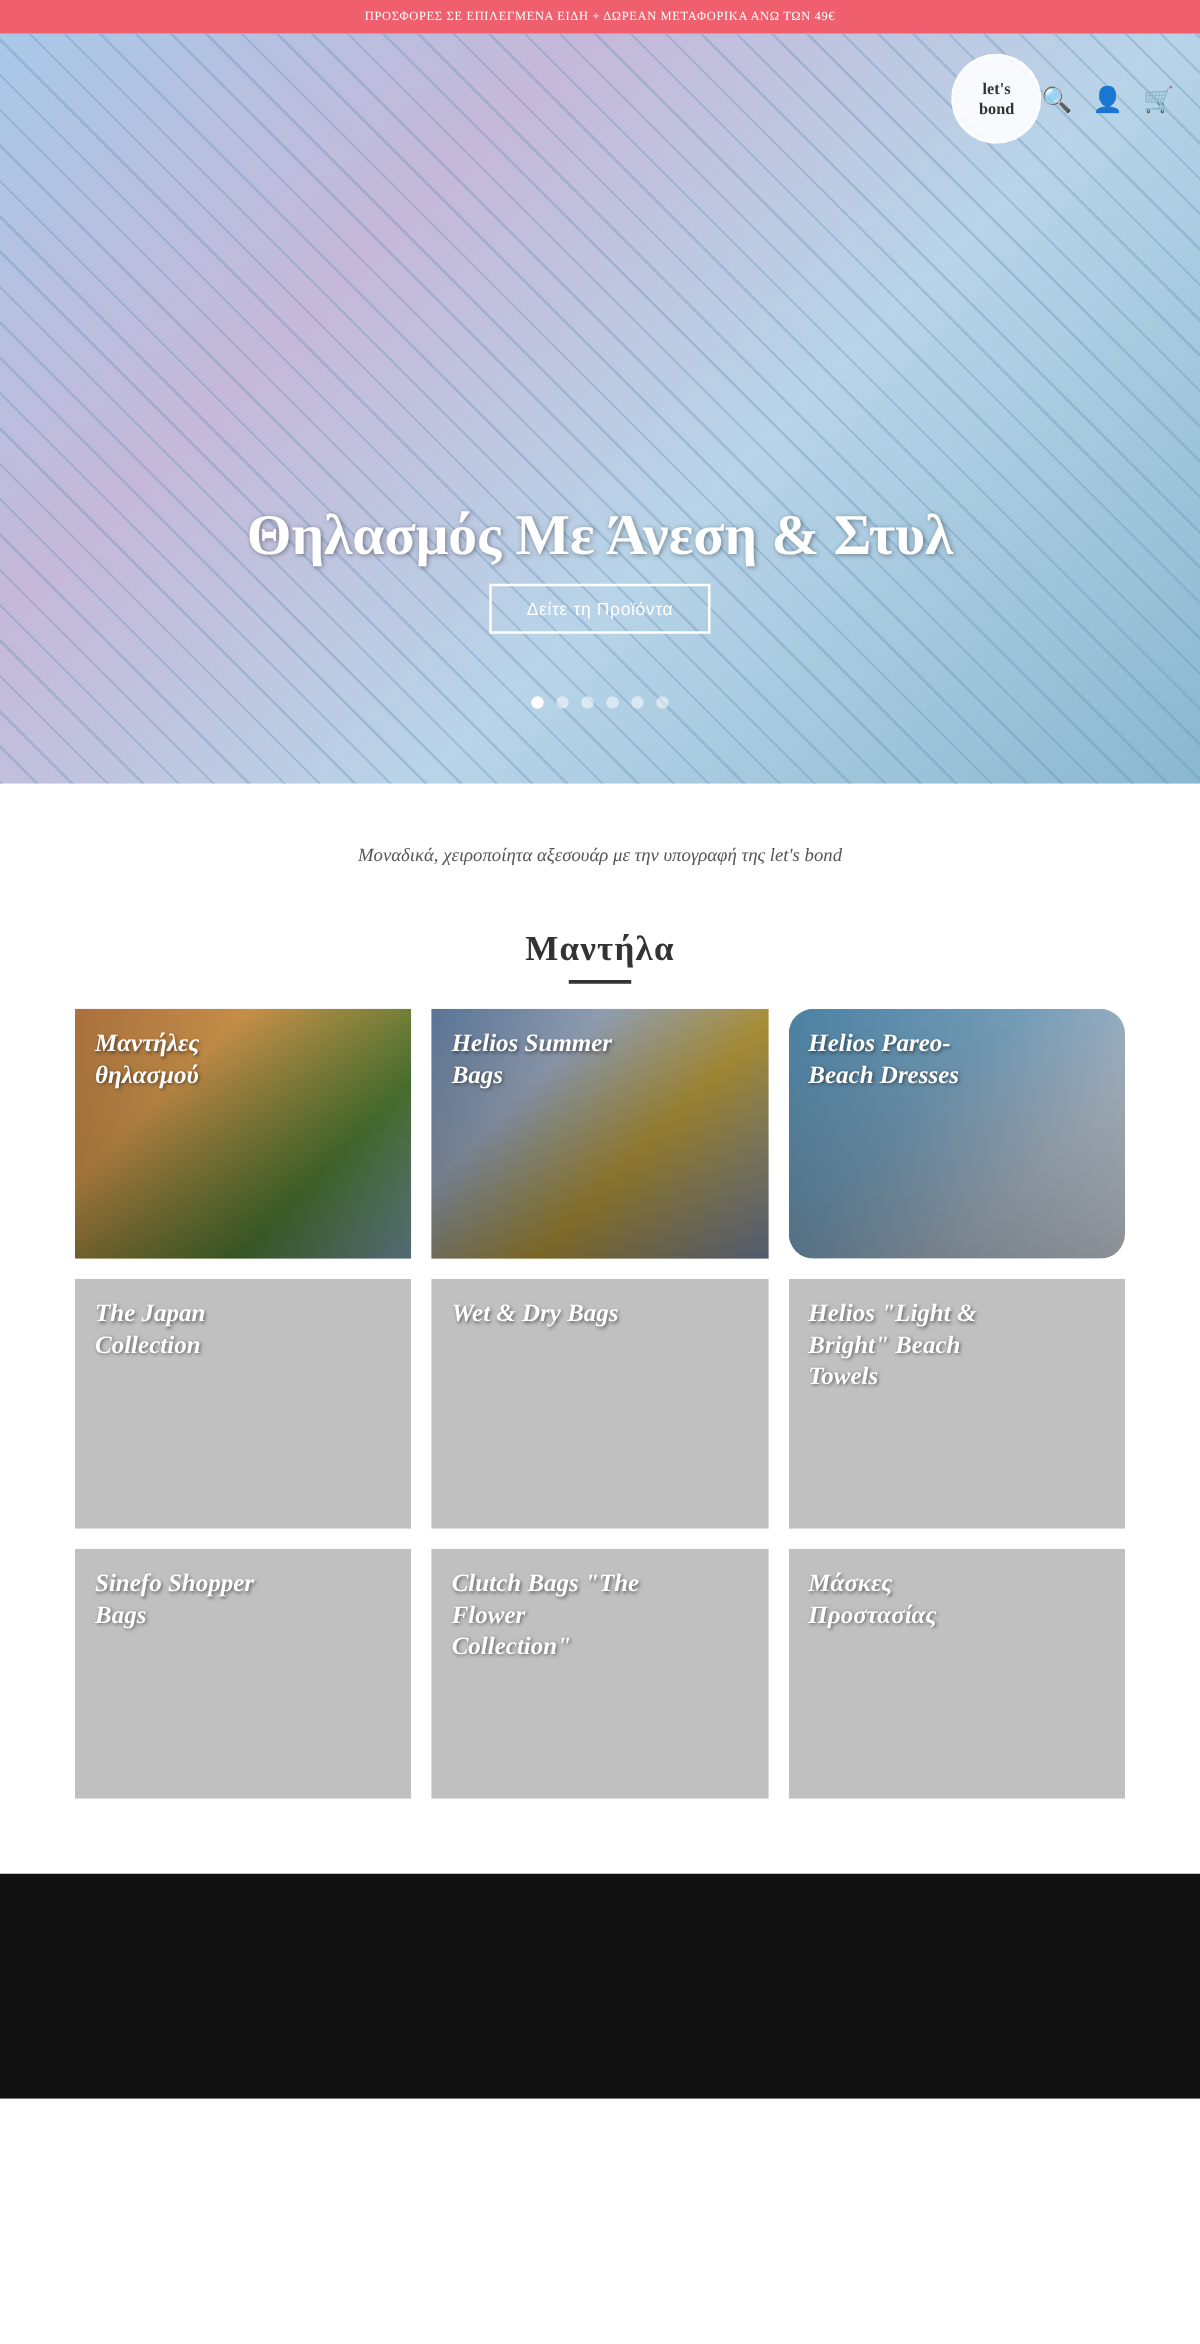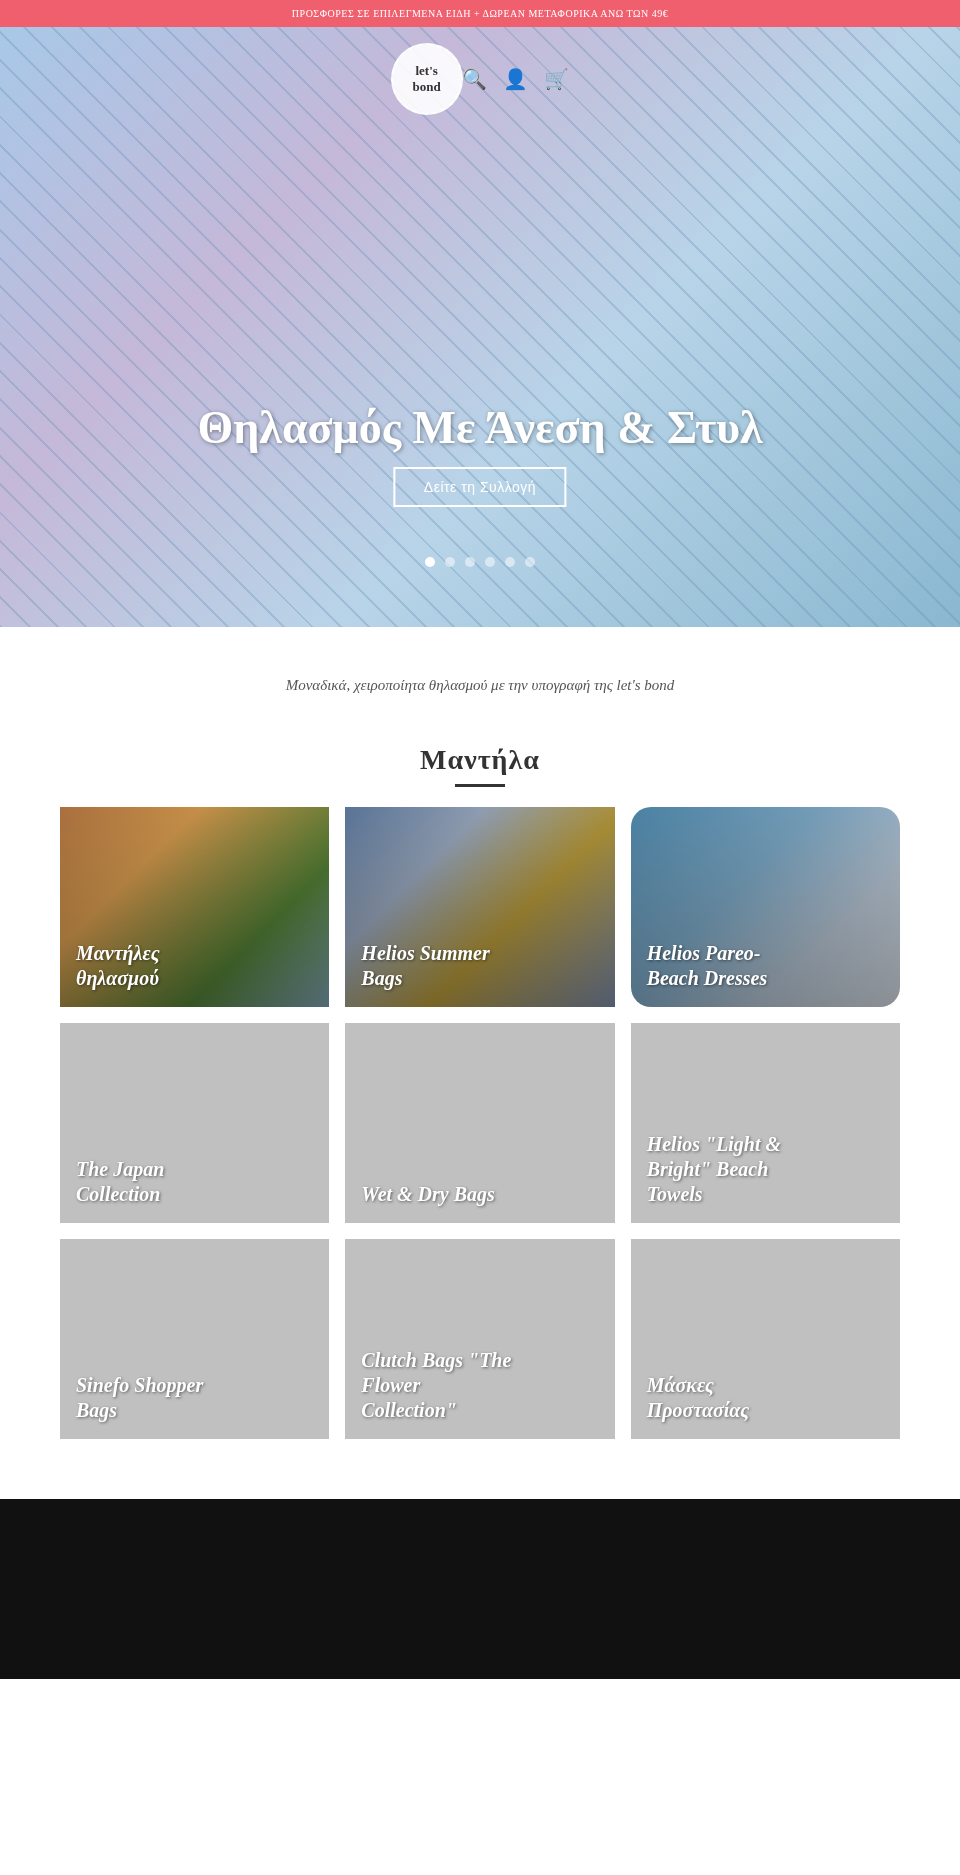--- a/index.html
+++ b/index.html
@@ -15,21 +15,21 @@
       letter-spacing: 0.5px;
     }
 
     
     .header {
       position: absolute;
       top: 16px;
       left: 0; right: 0;
       display: flex;
       align-items: center;
-      justify-content: center;
+      justify-content: flex-end;
       padding: 0 20px;
       z-index: 10;
     }
     .logo-circle {
       width: 72px; height: 72px;
       border-radius: 50%;
       border: 2px dashed #fff;
       background: rgba(255,255,255,0.9);
       display: flex; align-items: center; justify-content: center;
       color: #333; font-size: 13px; font-weight: bold; text-align: center;
@@ -131,21 +131,21 @@
       gap: 16px;
     }
     .product-card {
       position: relative;
       height: 200px;
       overflow: hidden;
       cursor: pointer;
     }
     .product-card-bg {
       width: 100%; height: 100%;
-      display: flex; align-items: flex-end;
+      display: flex; 
       padding: 16px;
     }
     .product-card-bg.photo-1 {
       background: linear-gradient(rgba(0,0,0,0.15), rgba(0,0,0,0.4)),
         linear-gradient(135deg, #c8834a 0%, #e8a855 30%, #5a8c3a 70%, #8ab0c0 100%);
     }
     .product-card-bg.photo-2 {
       background: linear-gradient(rgba(0,0,0,0.15), rgba(0,0,0,0.4)),
         linear-gradient(135deg, #6888b0 0%, #a8b8d0 30%, #c8a840 60%, #8898b8 100%);
     }
@@ -193,35 +193,35 @@
     </div>
     <div class="nav-icons">
       <span class="nav-icon">🔍</span>
       <span class="nav-icon">👤</span>
       <span class="nav-icon">🛒</span>
     </div>
   </div>
 
   <div class="hero-content">
     <div class="hero-title">Θηλασμός Με Άνεση &amp; Στυλ</div>
-    <button class="hero-btn">Δείτε τη Συλλογή</button>
+    <button class="hero-btn">Δείτε τη Προϊόντα</button>
   </div>
 
   <div class="hero-dots">
     <div class="dot active"></div>
     <div class="dot"></div>
     <div class="dot"></div>
     <div class="dot"></div>
     <div class="dot"></div>
     <div class="dot"></div>
   </div>
 </div>
 
 <div class="tagline-section">
-  <p class="tagline-text">Μοναδικά, χειροποίητα θηλασμού με την υπογραφή της let's bond</p>
+  <p class="tagline-text">Μοναδικά, χειροποίητα αξεσουάρ με την υπογραφή της let's bond</p>
 </div>
 
 <div class="products-section">
   <div class="section-title-wrap">
     <h2 class="section-title">Μαντήλα</h2>
     <div class="section-underline"></div>
   </div>
 
   <div class="products-grid">
 

